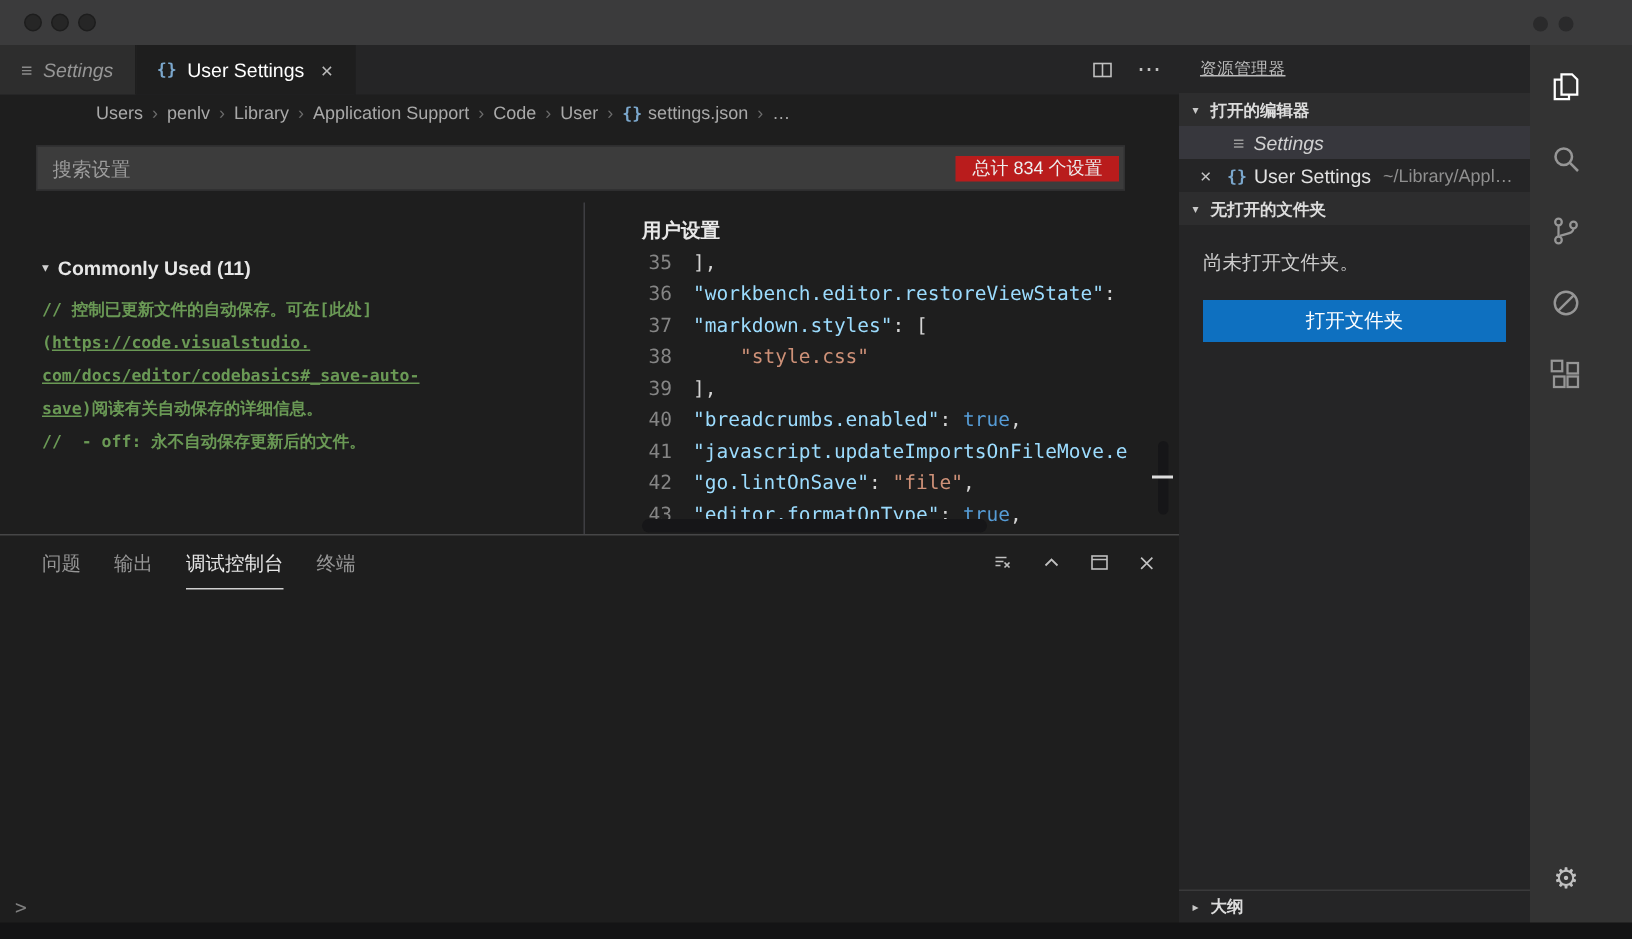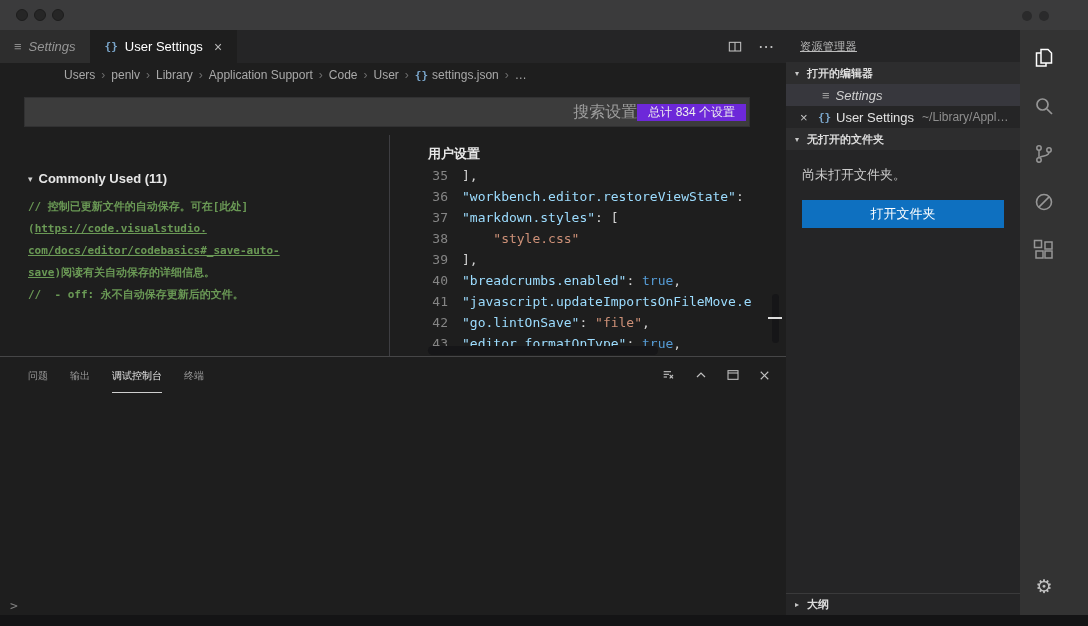--- a/index.html
+++ b/index.html
@@ -40,24 +40,24 @@
   .breadcrumbs { height:24px; display:flex; align-items:center; padding-left:24px;
                  font-size:12px; color:#a9a9a9; background:#1e1e1e;margin-left:37px; }
   .bc-item { display:flex; align-items:center; gap:4px; margin:0 3px; white-space:nowrap; }
   .bc-sep { color:#6c6c6c; margin:0 3px; }
 
   
   .settings { position:absolute; top:57px; left:0; width:786px; height:269px; overflow:hidden; }
   .search-row { position:absolute; top:10px; left:24px; width:726px; height:30px;
                 background:#3c3c3c; border:1px solid #313132; display:flex; align-items:center; }
   .search-input { flex:1; background:transparent; border:none; outline:none;
-                  color:#cccccc; font-size:16px; padding-left:10px;
-                  font-family:"Liberation Sans","DejaVu Sans",sans-serif;text-align:right; }
+                  color:#cccccc; font-size:13px; padding-left:10px;
+                  font-family:"Liberation Sans","DejaVu Sans",sans-serif; }
   .search-input::placeholder { color:#9d9d9d; opacity:1; }
-  .count-badge { margin-right:3px; background:#6d28d9; color:#eeeeee; font-size:12px;
+  .count-badge { margin-right:3px; background:#b91c1c; color:#eeeeee; font-size:12px;
                  padding:0 11px; white-space:nowrap; }
   .panes { position:absolute; top:48px; left:0; right:0; bottom:0; display:flex; }
   .left-pane { width:390px; border-right:1px solid #3e3e42; padding:10px 0 0 28px;
                position:relative; overflow:hidden; }
   .right-pane { flex:1; padding:10px 0 0 30px; position:relative; overflow:hidden; }
   .pane-header { font-size:13px; font-weight:bold; color:#e7e7e7; }
   .right-pane .pane-header { margin-left:8px; }
   .intro { margin-top:11px; font-size:13px; color:#cccccc; }
   .section-title { margin-top:26px; display:flex; align-items:center; gap:6px;
                    font-size:13px; font-weight:bold; color:#e7e7e7; }
@@ -77,21 +77,21 @@
                  background:#161618; border-radius:5px; }
   .v-scrollbar { position:absolute; right:7px; top:159px; width:7px; height:49px;
                  background:#161618; border-radius:4px; }
   .v-marker { position:absolute; right:4px; top:182px; width:14px; height:2px; background:#dddddd; }
 
   
   .panel { position:absolute; top:326px; left:0; width:786px; height:270px;
            background:#1e1e1e; border-top:1px solid #464647; }
   .panel-header { height:36px; display:flex; align-items:center; padding:0 14px 0 28px; }
   .panel-tabs { display:flex; gap:22px; height:36px; align-items:center; }
-  .panel-tab { font-size:10px; color:#969696; height:35px; line-height:35px; }
+  .panel-tab { font-size:13px; color:#969696; height:35px; line-height:35px; }
   .panel-tab.active { color:#e7e7e7; border-bottom:1px solid #cfcfcf; }
   .panel-actions { margin-left:auto; display:flex; align-items:center; gap:16px; color:#c0c0c0; }
   .panel-content { position:absolute; top:36px; left:0; right:0; bottom:31px; }
   .debug-input { position:absolute; left:0; right:0; bottom:11px; height:20px;
                  display:flex; align-items:center; padding-left:10px;
                  color:#7f7f7f; font-family:"DejaVu Sans Mono",monospace; font-size:13px; }
 
   
   .sb-title { height:32px; line-height:32px; padding-left:14px; font-size:11px;
               letter-spacing:0.4px; color:#bbbbbb;text-decoration:underline; }

